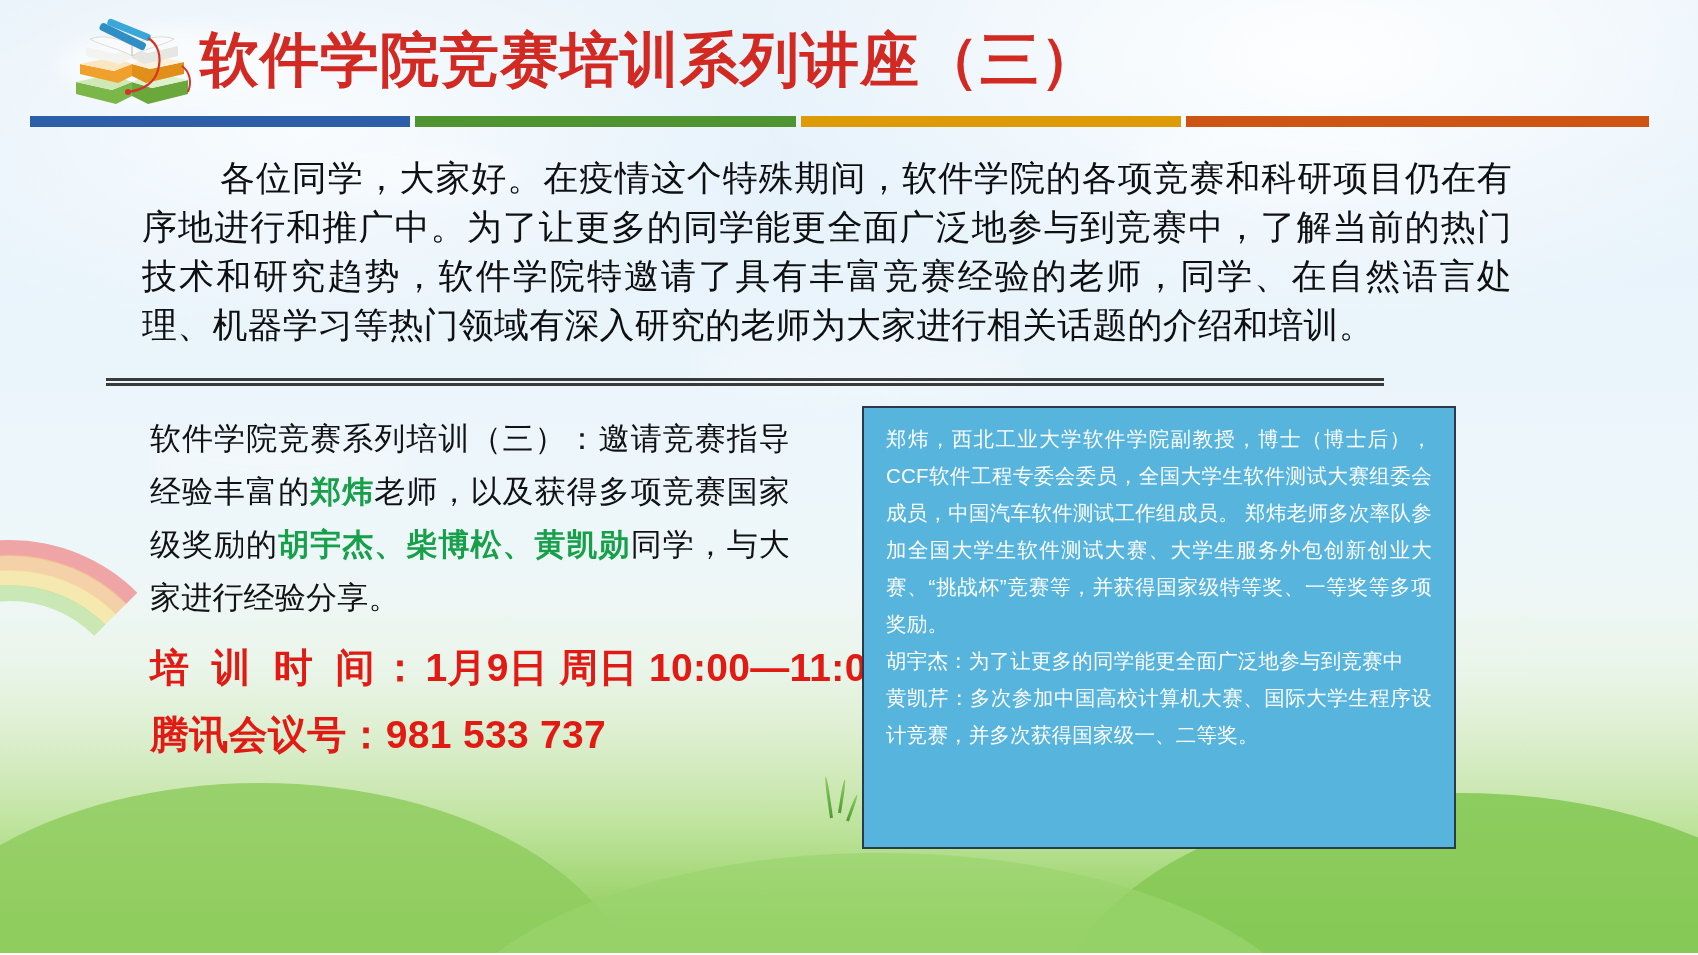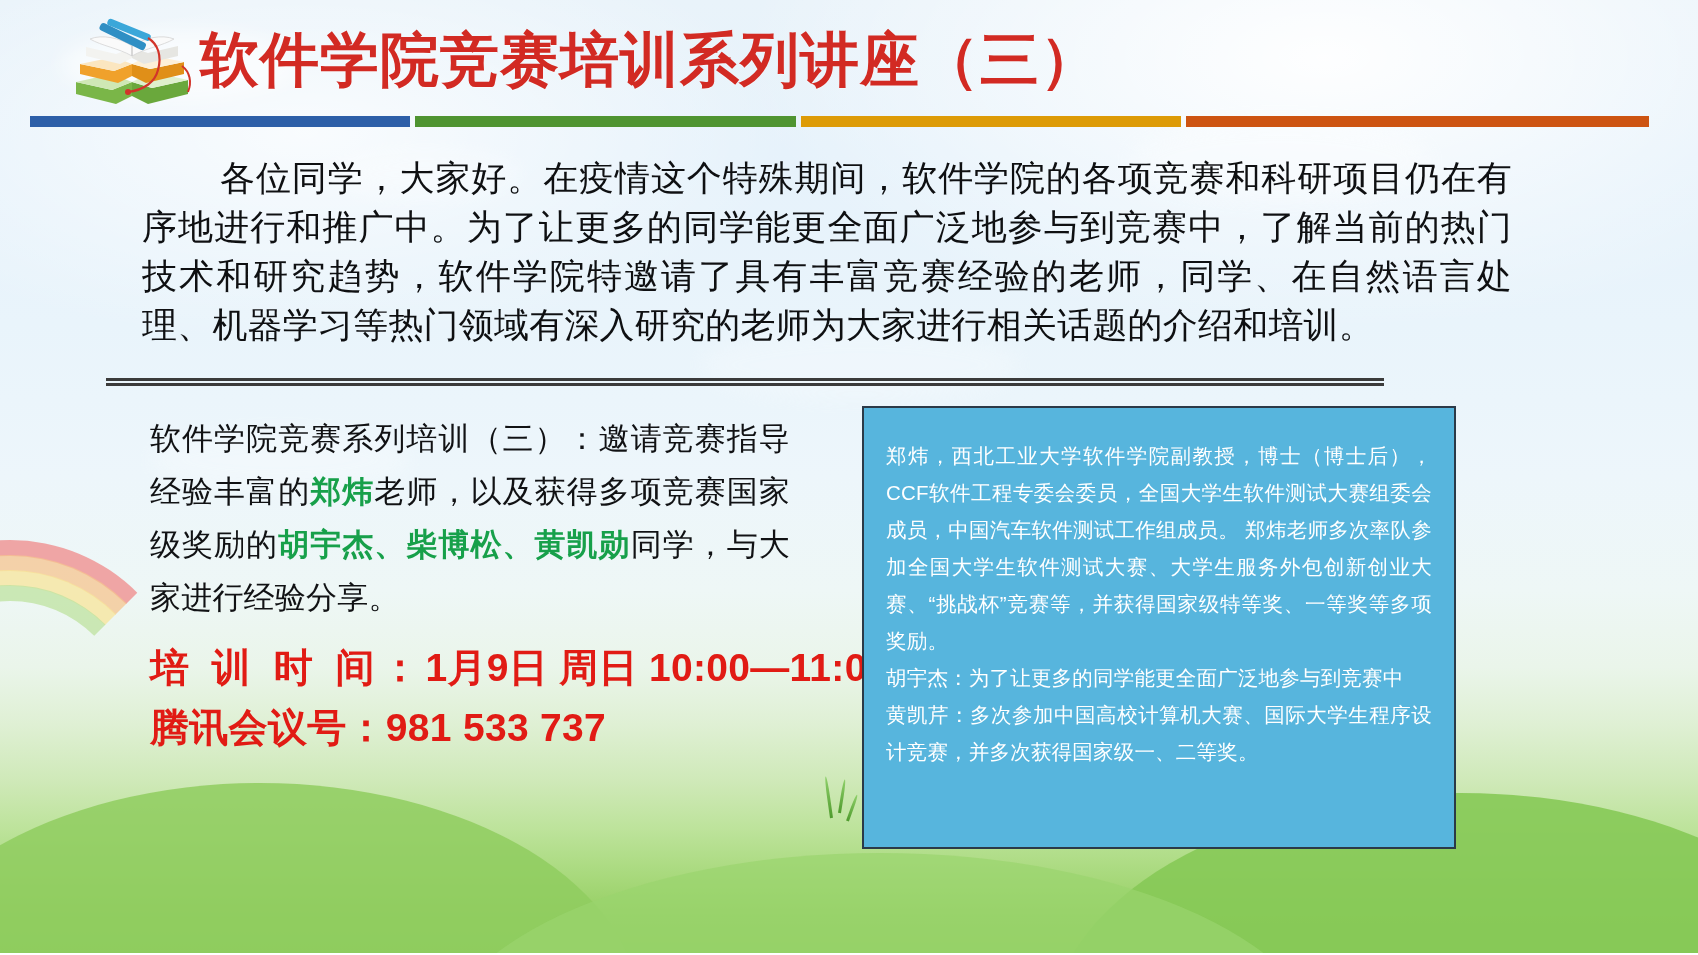--- a/index.html
+++ b/index.html
@@ -114,31 +114,31 @@
   }
   .hl-green { color: #17a04a; font-weight: bold; }
   .info-line {
     margin-top: 17px;
     font-size: 39px;
     font-weight: bold;
     color: #e11b14;
     letter-spacing: 0.3px;
     white-space: nowrap;
   }
-  .info-line.second { margin-top: 6px; }
+  .info-line.second { margin-top: 13px; }
   .sp-label { letter-spacing: 6px; }
 
   
   .bio-box {
     position: absolute;
     left: 862px; top: 406px;
     width: 594px; height: 443px;
     background: #57b5dd;
     border: 2px solid #2b3a48;
-    padding: 29px 22px 10px 22px;
+    padding: 12px 22px 10px 22px;
   }
   .bio-box p {
     color: #ffffff;
     font-size: 20.5px;
     line-height: 37px;
     text-align: justify;
     letter-spacing: 0.2px;
   }
   .bio-box p.tight { text-align: left; }
 </style>

